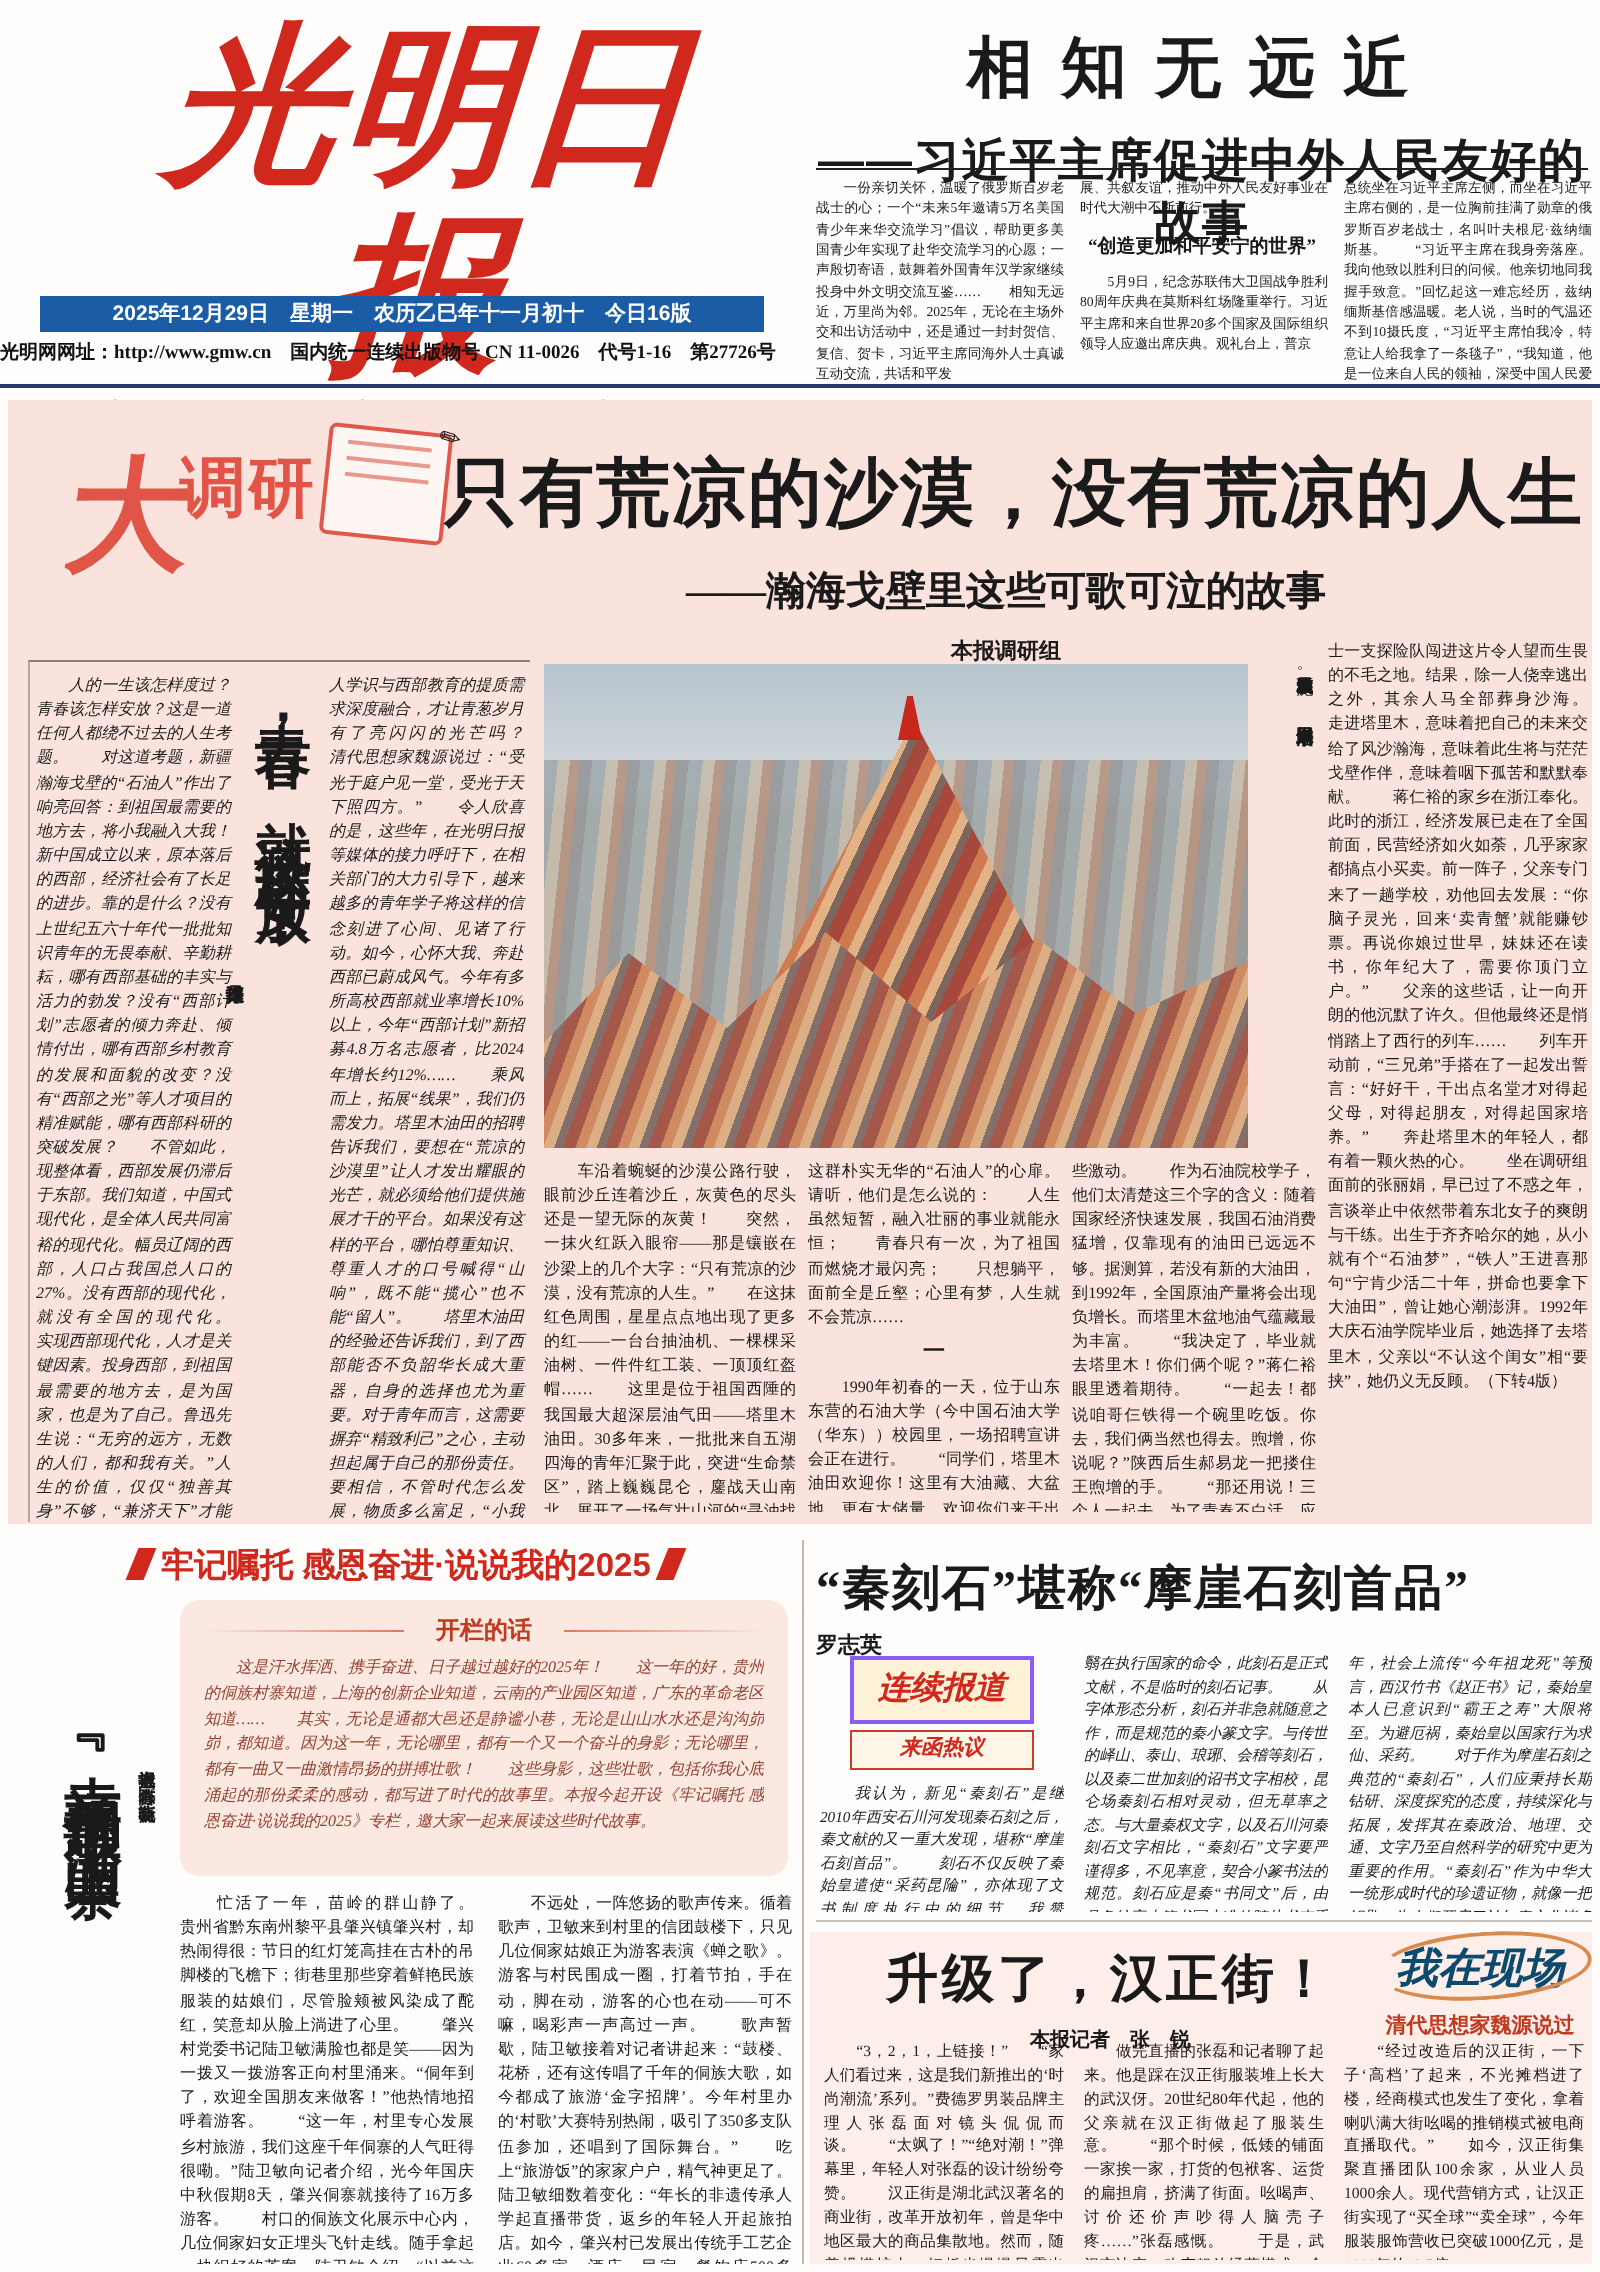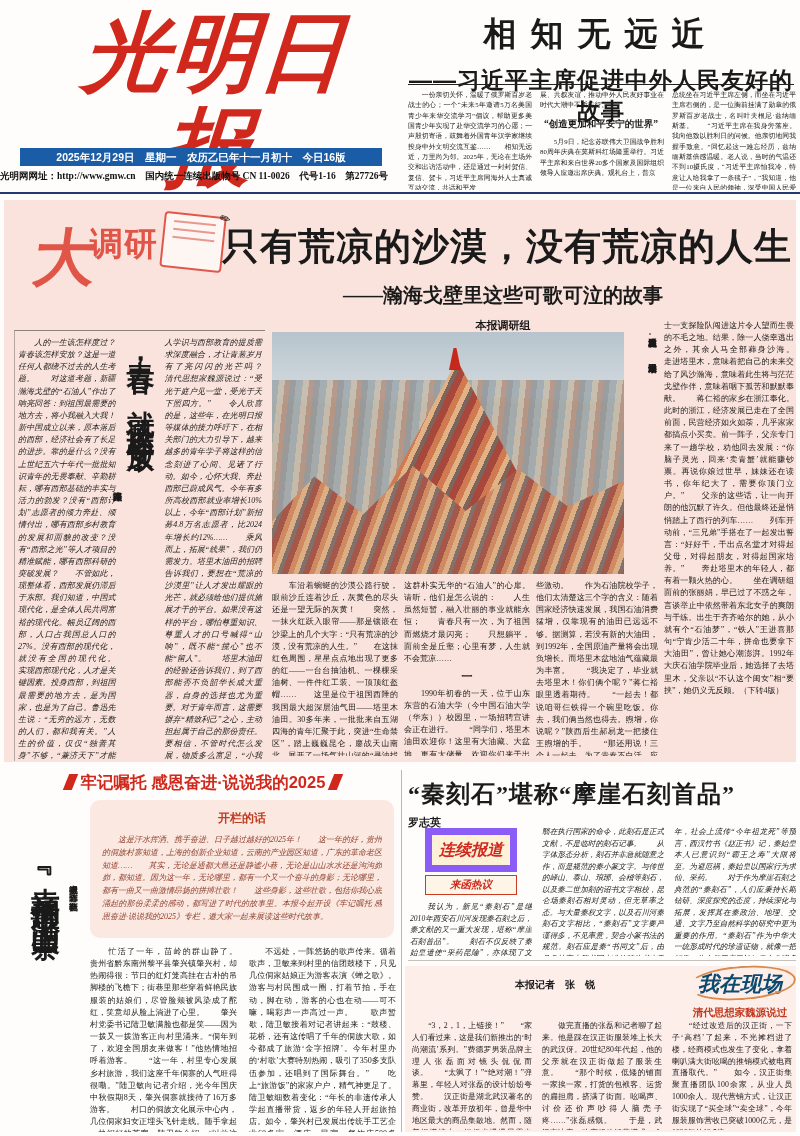--- a/index.html
+++ b/index.html
@@ -74,35 +74,35 @@
   
   #vsplit{left:401px;top:770px;width:1px;height:362px;background:#bdb7b2;}
   
   #banner{left:10px;top:772px;width:386px;text-align:center;font-weight:bold;font-size:16.5px;color:#d0281c;
      font-family:"Liberation Sans",sans-serif;}
   .slash{display:inline-block;width:9px;height:16px;background:#d0281c;transform:skewX(-22deg);margin:0 6px;vertical-align:-2px;}
   #vtitle{left:14px;top:858px;width:52px;height:270px;writing-mode:vertical-rl;font-size:29px;font-weight:bold;
      letter-spacing:6px;}
   #vbyline{left:64px;top:878px;width:16px;height:220px;writing-mode:vertical-rl;font-size:8.5px;font-weight:bold;}
   #introbox{left:90px;top:800px;width:304px;height:138px;background:#fbe8e0;border-radius:10px;padding:7px 12px;box-sizing:border-box;}
-  #introbox .t{display:flex;align-items:center;gap:3px;margin-bottom:4px;flex-direction:column;}
+  #introbox .t{display:flex;align-items:center;gap:16px;margin-bottom:4px;}
   #introbox .t .ln{flex:1;height:1px;background:linear-gradient(90deg,transparent,#d87b5e);}
   #introbox .t .ln2{flex:1;height:1px;background:linear-gradient(90deg,#d87b5e,transparent);}
   #introbox .t .tt{font-size:12px;font-weight:bold;color:#c03a20;}
   #introbox .b{font-size:8px;color:#8f4231;font-style:italic;line-height:1.6;}
   #dongcols{left:90px;top:946px;width:306px;height:186px;display:flex;gap:12px;}
   #dongcols .c{flex:1;font-size:8px;}
   
   #qinhead{left:408px;top:778px;width:388px;}
   #qinhead .h1{font-size:24px;font-weight:bold;letter-spacing:1px;}
   #qinhead .by{font-size:11px;margin-top:5px;font-weight:bold;}
   #qincols{left:410px;top:826px;width:386px;height:130px;display:flex;gap:10px;}
   #qincols .c{flex:1;font-size:7.6px;font-style:italic;}
   #badge{width:92px;margin:2px auto 6px auto;text-align:center;}
-  #badge .b1{background:#fdf2d8;border:7px solid #8b5cf6;color:#d0281c;font-weight:bold;font-size:16px;
+  #badge .b1{background:#fdf2d8;border:2px solid #8b5cf6;color:#d0281c;font-weight:bold;font-size:16px;
      padding:3px 0;font-family:"Liberation Sans",sans-serif;}
   #badge .b2{background:#fdf6e8;border:1px solid #cf3a22;color:#d0281c;font-weight:bold;font-size:10.5px;
      padding:1px 0;margin-top:3px;}
   #hsplit{left:408px;top:960px;width:388px;height:1px;background:#c9c2bc;}
   
   #hzpanel{left:405px;top:966px;width:391px;height:166px;background:#fdeeea;}
   #hzhead{left:430px;top:972px;width:250px;text-align:center;}
   #hzhead .h1{font-size:26px;font-weight:bold;letter-spacing:2px;}
   #hzhead .by{font-size:10px;margin-top:6px;font-weight:bold;}
   #hzlogo{left:688px;top:968px;width:104px;text-align:center;}
@@ -223,20 +223,21 @@
       </div>
       <span>　　我认为，新见“秦刻石”是继2010年西安石川河发现秦石刻之后，秦文献的又一重大发现，堪称“摩崖石刻首品”。　　刻石不仅反映了秦始皇遣使“采药昆陯”，亦体现了文书制度执行中的细节。我赞同“为”下一字释读为“丹”，其与阳陵虎符、新郪虎符、杜虎符等秦虎符以及秦简上所呈现的“丹”字形态契合，这一词语见于秦时期的用法，可以说，五大夫</span>
     </div>
     <div class="c jus">翳在执行国家的命令，此刻石是正式文献，不是临时的刻石记事。　　从字体形态分析，刻石并非急就随意之作，而是规范的秦小篆文字。与传世的峄山、泰山、琅琊、会稽等刻石，以及秦二世加刻的诏书文字相校，昆仑场秦刻石相对灵动，但无草率之态。与大量秦权文字，以及石川河秦刻石文字相比，“秦刻石”文字要严谨得多，不见率意，契合小篆书法的规范。刻石应是秦“书同文”后，由具备较高小篆书写水准的随从书吏手书、镌刻。　　此外，石刻文字内涵与诸多史实相符，秦始皇采药昆仑史书有记载，始皇末</div>
     <div class="c jus">年，社会上流传“今年祖龙死”等预言，西汉竹书《赵正书》记，秦始皇本人已意识到“霸王之寿”大限将至。为避厄祸，秦始皇以国家行为求仙、采药。　　对于作为摩崖石刻之典范的“秦刻石”，人们应秉持长期钻研、深度探究的态度，持续深化与拓展，发挥其在秦政治、地理、交通、文字乃至自然科学的研究中更为重要的作用。“秦刻石”作为中华大一统形成时代的珍遗证物，就像一把钥匙，为人们开启了认知秦文化诸多秘域的大门。　　（作者系西安美术学院汉画研究所特聘专家）</div>
   </div>
   <div id="hsplit" class="abs"></div>
 
   <div id="hzpanel" class="abs"></div>
   <div id="hzhead" class="abs">
+    <div class="h1">升级了，汉正街！</div>
     <div class="by">本报记者　张　锐</div>
   </div>
   <div id="hzlogo" class="abs">
     <span class="mark">我在现场</span>
     <div class="sub">清代思想家魏源说过</div>
   </div>
   <div id="hzcols" class="abs">
     <div class="c jus">　　“3，2，1，上链接！”　　“家人们看过来，这是我们新推出的‘时尚潮流’系列。”费德罗男装品牌主理人张磊面对镜头侃侃而谈。　　“太飒了！”“绝对潮！”弹幕里，年轻人对张磊的设计纷纷夸赞。　　汉正街是湖北武汉著名的商业街，改革开放初年，曾是华中地区最大的商品集散地。然而，随着规模扩大，短板也慢慢显露出来。</div>
     <div class="c jus">　　做完直播的张磊和记者聊了起来。他是踩在汉正街服装堆上长大的武汉伢。20世纪80年代起，他的父亲就在汉正街做起了服装生意。　　“那个时候，低矮的铺面一家挨一家，打货的包袱客、运货的扁担肩，挤满了街面。吆喝声、讨价还价声吵得人脑壳子疼……”张磊感慨。　　于是，武汉市决定，改变粗放经营模式，全面转型升级。</div>
     <div class="c jus">　　“经过改造后的汉正街，一下子‘高档’了起来，不光摊档进了楼，经商模式也发生了变化，拿着喇叭满大街吆喝的推销模式被电商直播取代。”　　如今，汉正街集聚直播团队100余家，从业人员1000余人。现代营销方式，让汉正街实现了“买全球”“卖全球”，今年服装服饰营收已突破1000亿元，是1996年的12.5倍。</div>

